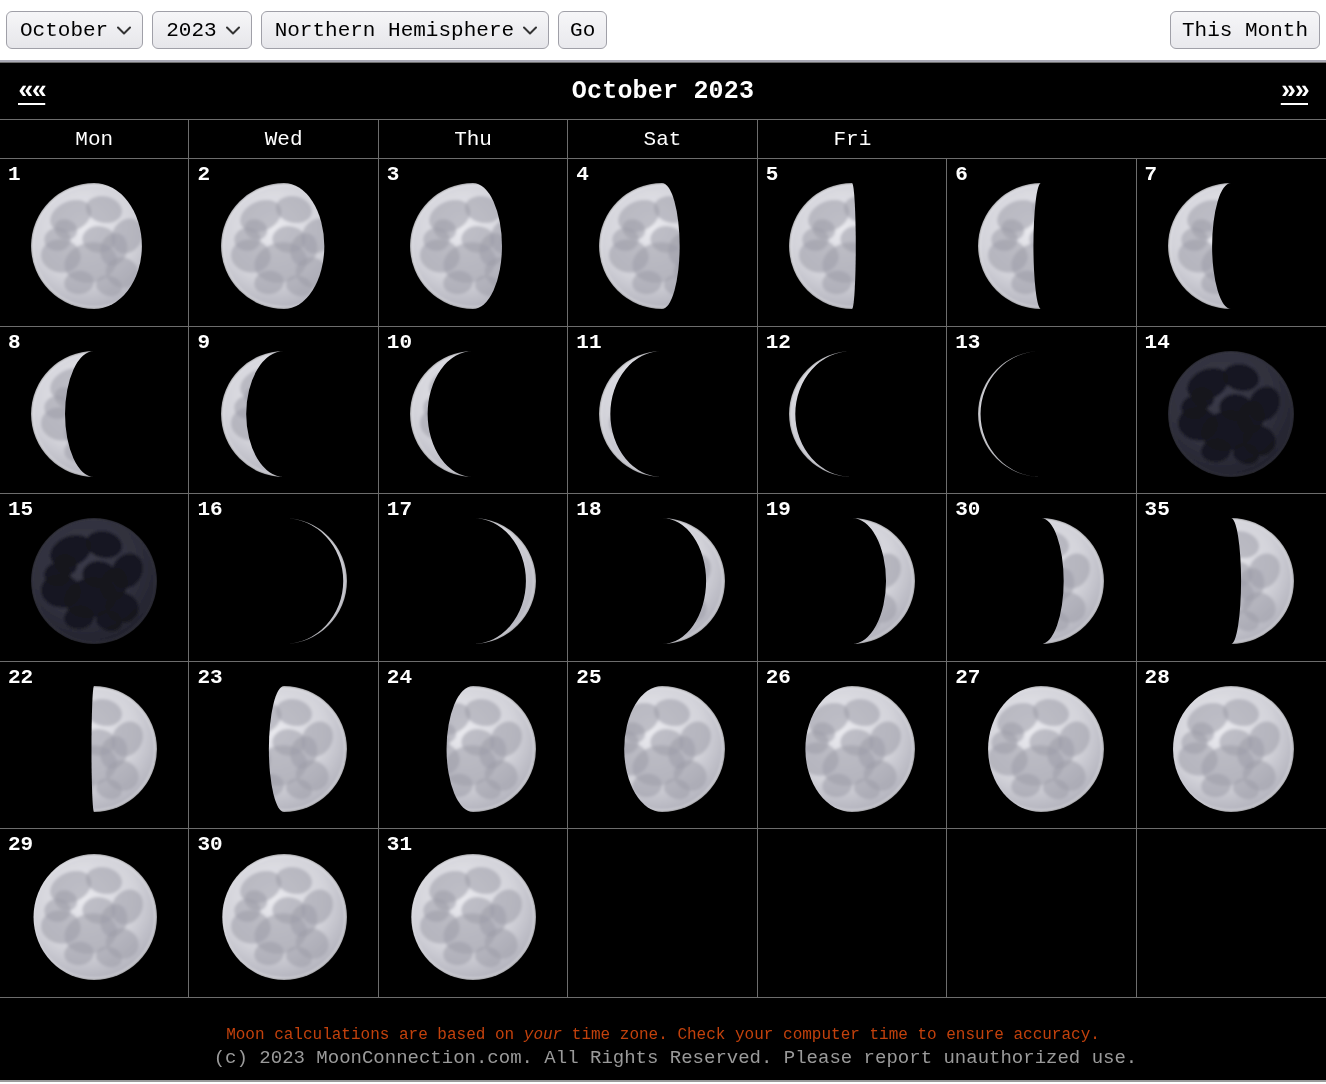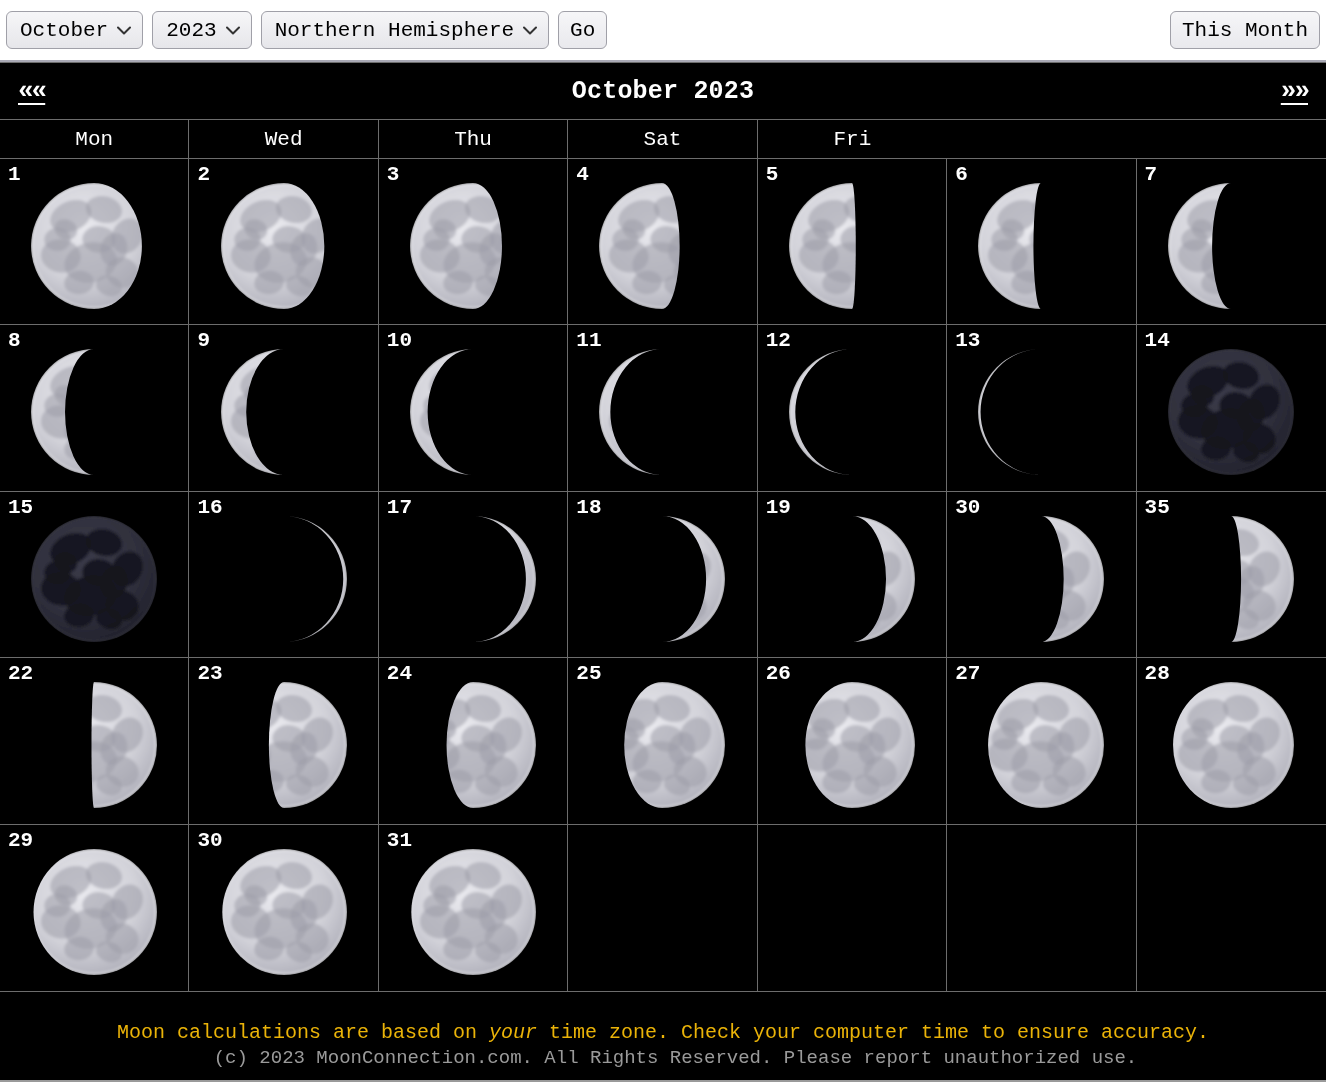--- a/index.html
+++ b/index.html
@@ -172,22 +172,22 @@
 
   
   .cal-footer {
     background: #000000;
     padding: 6px 0 8px 0;
     text-align: center;
     border-top: 1px solid #6d6d6d;
     flex: 0 0 auto;
   }
   .footer-line1 {
-    color: #eab308;
-    font-size: 20px;
+    color: #c2410c;
+    font-size: 16px;
     line-height: 1.35;
     margin-top: 21px;
   }
   .footer-line1 em { font-style: italic; }
   .footer-line2 {
     color: #9a9a9a;
     font-size: 19px;
     line-height: 1.35;
     padding-left: 25px;
   }

